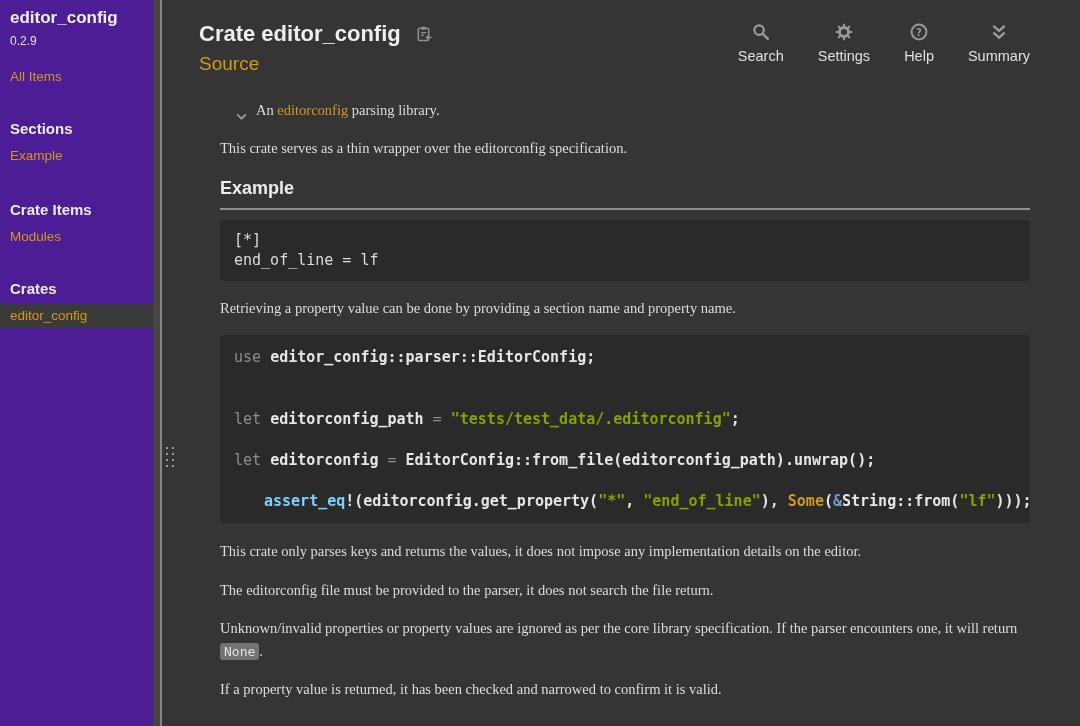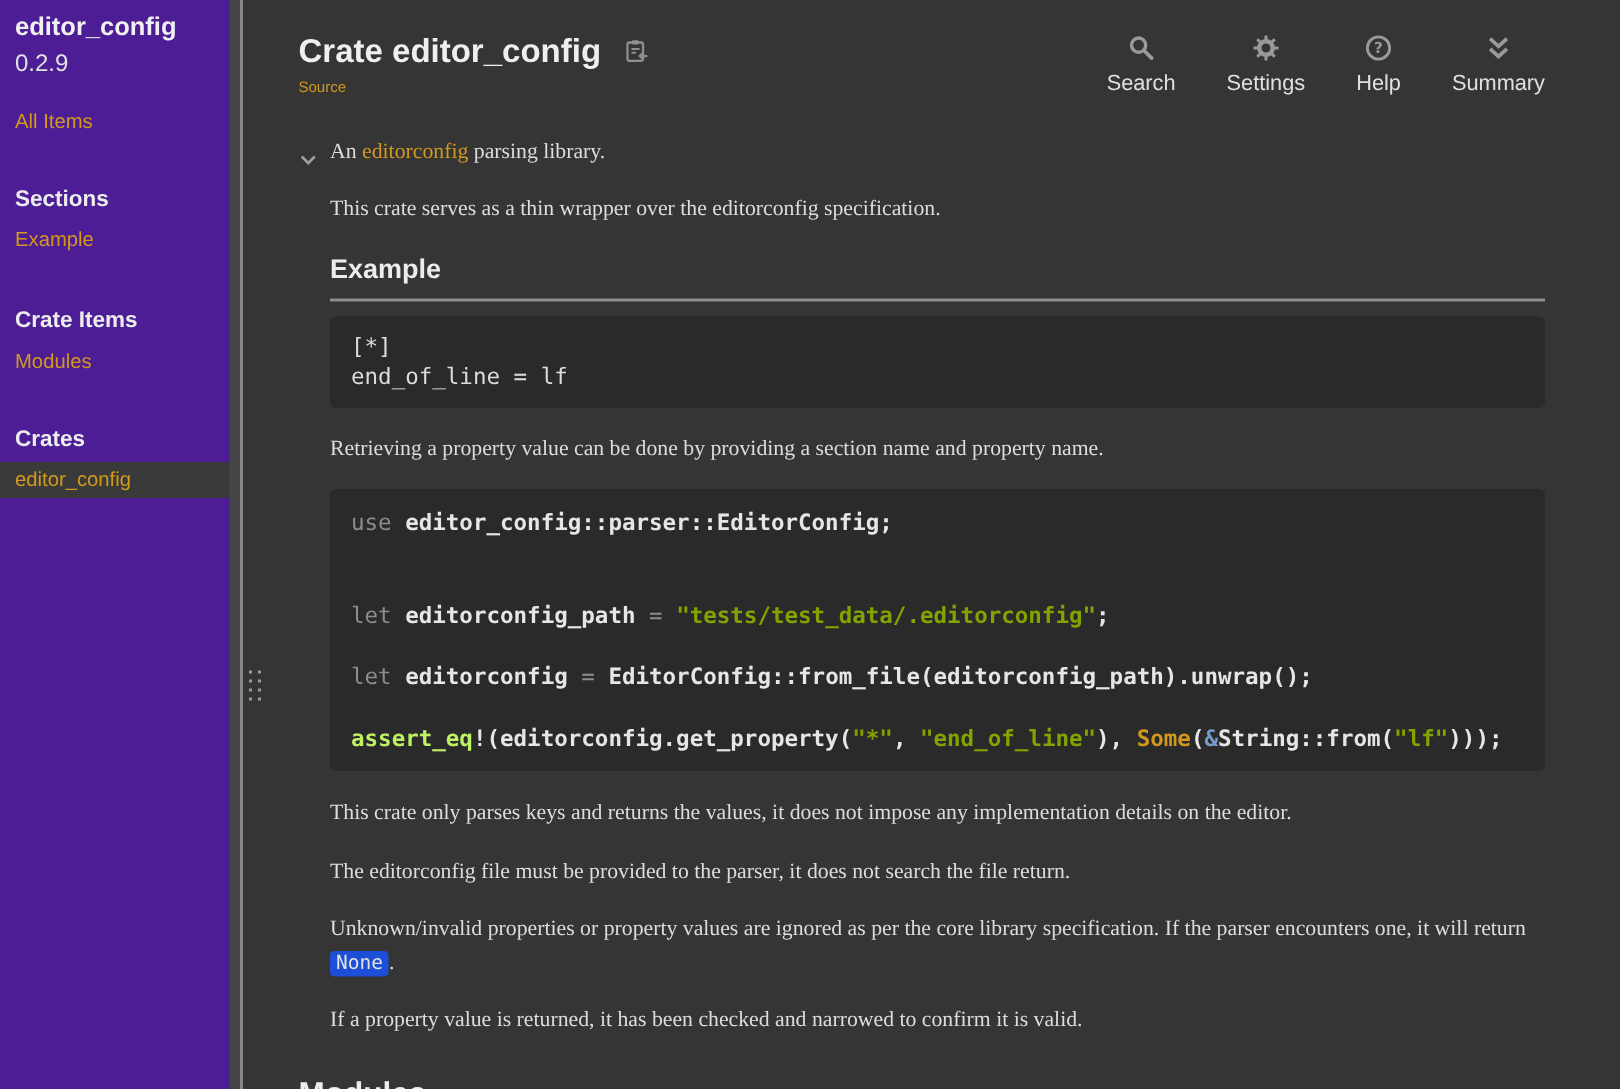--- a/index.html
+++ b/index.html
@@ -9,48 +9,48 @@
     background:#353535; color:#ddd;
     font-family:"Liberation Sans", sans-serif;
   }
   
   .sidebar {
     position:fixed; left:0; top:0; bottom:0; width:153px;
     background:#4c1d95;
   }
   .sidebar-inner { padding:8px 10px 0 10px; }
   .crate-title { color:#f0f0f0; font-size:17px; font-weight:700; line-height:20px; text-decoration:none; display:block; }
-  .crate-version { color:#e2e2e2; font-size:16px; margin-top:6px; }
+  .crate-version { color:#e2e2e2; font-size:12px; margin-top:6px; }
   .all-items { display:block; color:#d2991d; font-size:13.5px; font-weight:500; margin-top:21px; text-decoration:none; }
   .side-heading { color:#ececec; font-size:15px; font-weight:700; line-height:17px; }
   .mt-sections { margin-top:36px; }
   .mt-crateitems { margin-top:38px; }
   .mt-crates { margin-top:36px; }
   .side-link { display:block; color:#d2991d; font-size:13.5px; font-weight:500; margin-top:11px; text-decoration:none; }
   .side-link.current { background:#3a3a3a; margin:7px -10px 0 -10px; padding:4px 10px 5px 10px; }
   .sidebar-gutter { position:fixed; left:153px; top:0; bottom:0; width:7px; background:#454545; }
   .vdivider { position:fixed; left:160px; top:0; bottom:0; width:2px; background:#878787; cursor:col-resize; }
   .resize-dots { position:fixed; left:166px; top:447px; display:grid; grid-template-columns:repeat(2,2px); gap:4px 4px; cursor:col-resize; }
   .resize-dots i { width:2px; height:2px; background:#9a9a9a; display:block; }
   
   .main { margin-left:162px; padding:20px 50px 0 37px; }
   .main-head { display:flex; justify-content:space-between; align-items:flex-start;gap:24px; }
   .head-left h1 {
     margin:0; font-size:22px; font-weight:700; color:#efefef;
     display:flex; align-items:center; gap:14px; line-height:27px;
   }
   .copy-btn { background:none; border:none; padding:0; cursor:pointer; display:inline-flex; }
-  .source-link { display:inline-block; color:#d2991d; font-size:10px; font-weight:500; margin-top:6px; text-decoration:none; }
+  .source-link { display:inline-block; color:#d2991d; font-size:19px; font-weight:500; margin-top:6px; text-decoration:none; }
   .topnav { display:flex; gap:34px; padding-top:3px; }
   .nav-item { display:flex; flex-direction:column; align-items:center; gap:7px; color:#e0e0e0; font-size:14.5px; text-decoration:none; }
   .nav-item svg { display:block; }
   
   .docblock { margin-left:21px; font-family:"Liberation Serif", serif; font-size:14.5px; color:#ddd; }
   .docblock p { margin:0 0 16px 0; line-height:1.55; }
-  .intro-row { position:relative; margin-top:24px; margin-bottom:16px; line-height:1.55; }
+  .intro-row { position:relative; margin-top:24px; margin-bottom:16px; line-height:1.55;margin-left:36px; }
   .toggle-chevron { position:absolute; left:-20px; top:5px; cursor:pointer; }
   a.doc-link { color:#d2991d; text-decoration:none; }
   h2.doc-h2 {
     font-family:"Liberation Sans", sans-serif; font-weight:700; color:#ececec;
     font-size:18px; margin:18px 0 0 0; padding-bottom:9px; border-bottom:2px solid #8e8e8e;
   }
   h2.section-h2 {
     font-family:"Liberation Sans", sans-serif; font-weight:700; color:#ececec;
     font-size:21px; margin:26px 0 0 0; padding-bottom:10px; border-bottom:2px solid #8e8e8e;
   }
@@ -59,26 +59,26 @@
     background:#2a2a2a; border-radius:4px; margin:10px 0 16px 0;
     padding:10px 14px; font-family:"DejaVu Sans Mono", monospace; font-size:15px;
     overflow:hidden;
   }
   .code-block.tall { padding:12px 14px; margin:12px 0 17px 0; }
   .code-line { display:block; white-space:pre; line-height:20.5px; min-height:20.5px; }
   .tok-pl  { color:#dcdcdc; }
   .tok-kw  { color:#8d8d8d; }
   .tok-id  { color:#e6e6e6; font-weight:600; }
   .tok-str { color:#83a300; font-weight:600; }
-  .tok-mac { color:#bef264; font-weight:600; }
+  .tok-mac { color:#7dd3fc; font-weight:600;margin-left:30px; }
   .tok-pre { color:#d2991d; font-weight:600; }
   .tok-amp { color:#769acb; font-weight:600; }
   code.inline {
     font-family:"DejaVu Sans Mono", monospace; font-size:13px;
-    background:#1d4ed8; padding:1px 4px; border-radius:3px; color:#e2e2e2;
+    background:#737373; padding:1px 4px; border-radius:3px; color:#e2e2e2;
   }
 </style>
 </head>
 <body>
 
 <nav class="sidebar">
   <div class="sidebar-inner">
     <a class="crate-title">editor_config</a>
     <div class="crate-version">0.2.9</div>
     <a class="all-items">All Items</a>

